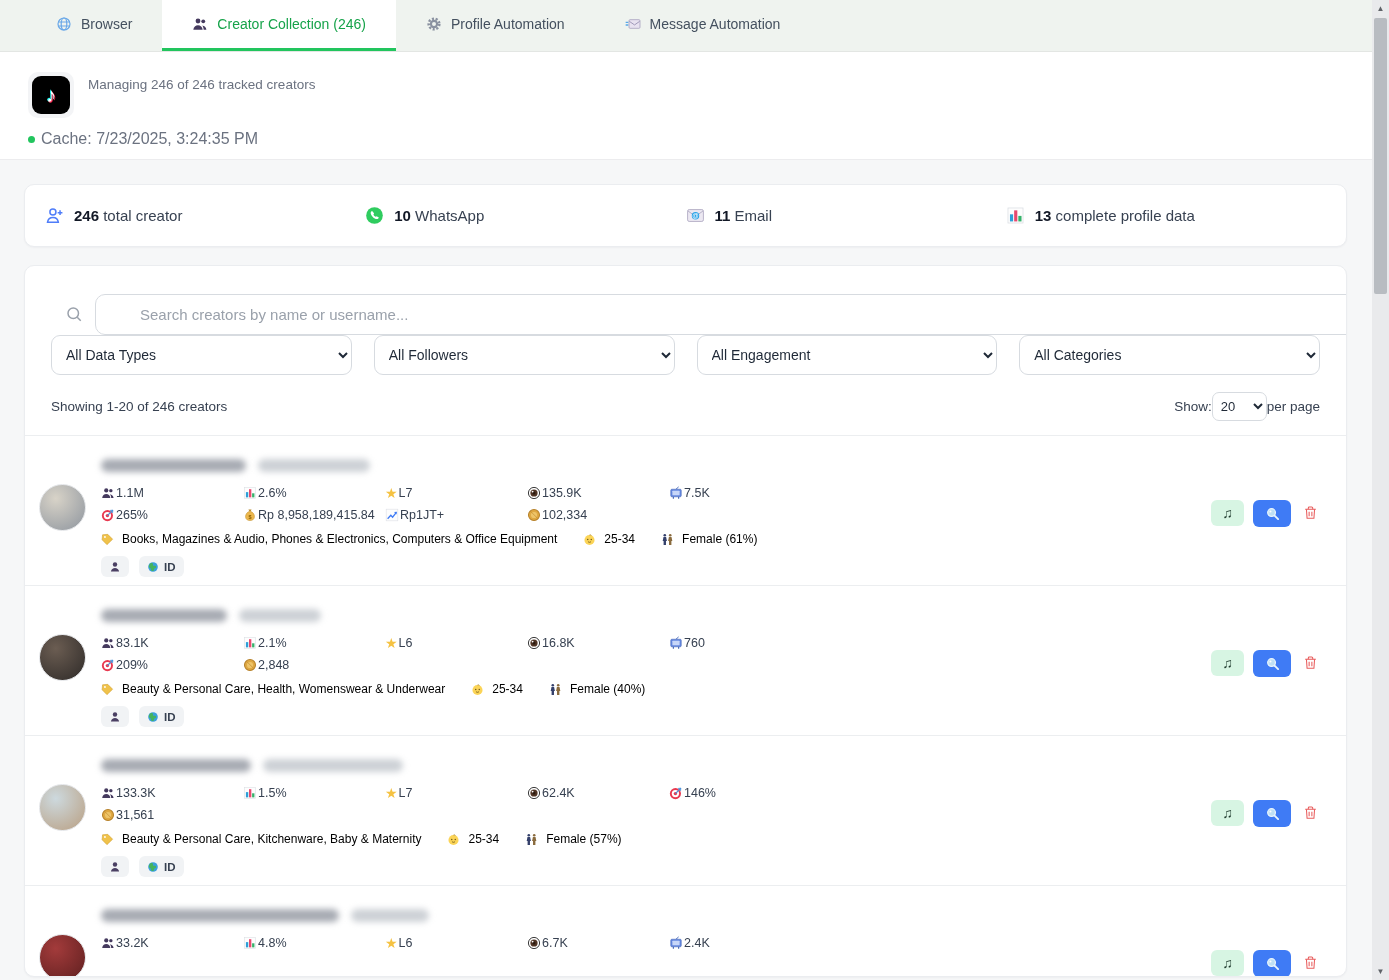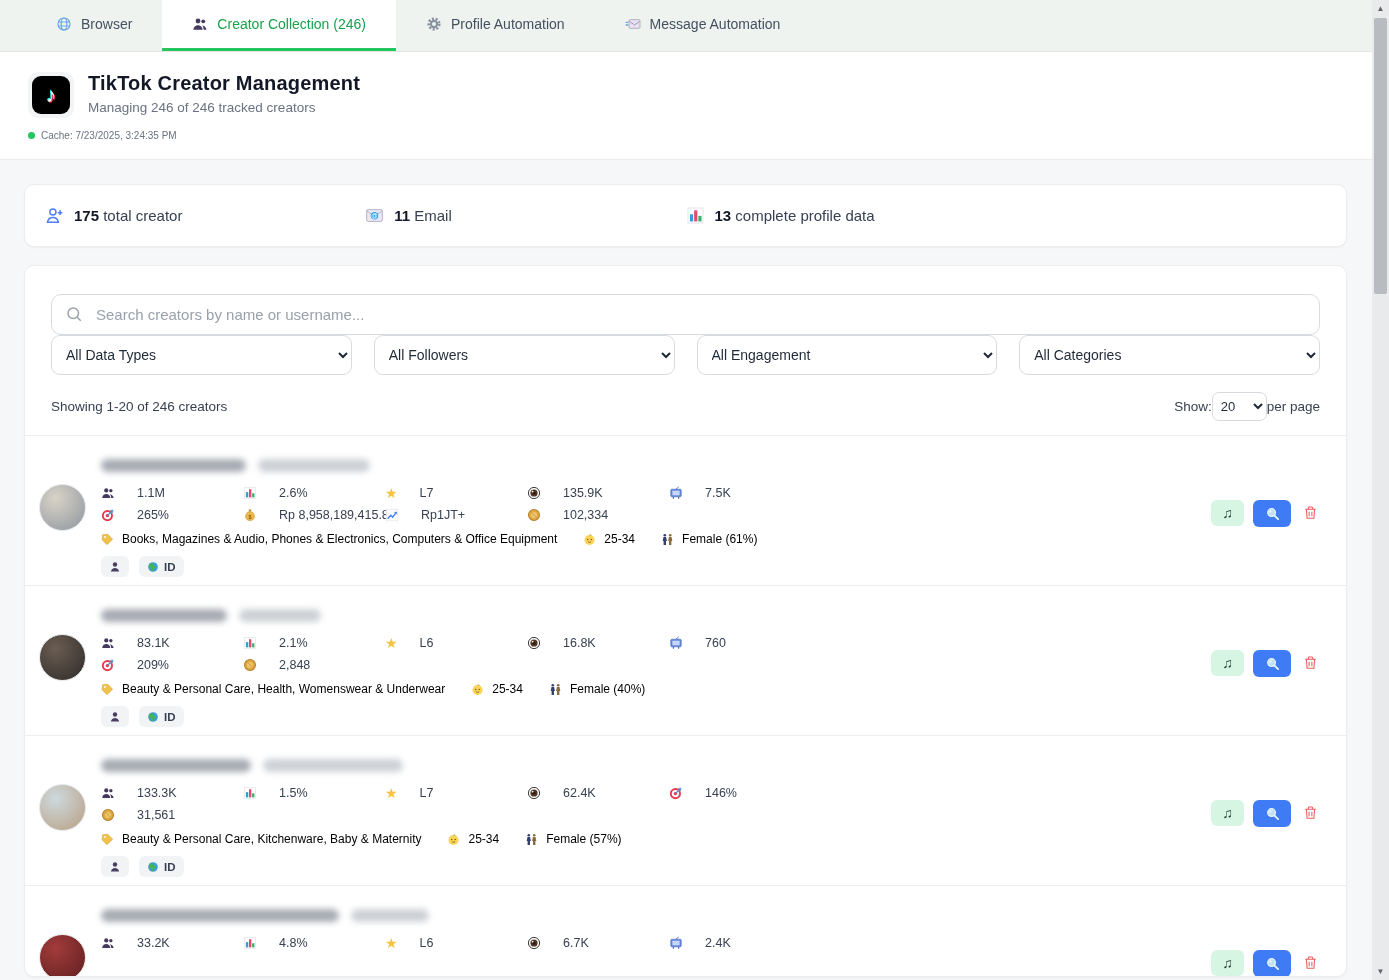--- a/index.html
+++ b/index.html
@@ -14,21 +14,21 @@
   .ic { display:inline-flex; align-items:center; justify-content:center; }
   .ic svg { width:16px; height:16px; display:block; }
 
   
   .header { position:relative; background:#fff; height:108px; padding:20px 42px 0 28px; border-bottom:1px solid #ececee; }
   .hrow { display:flex; align-items:flex-start; gap:14px; }
   .logo-outer { width:46px; height:46px; border-radius:10px; background:#f3f4f6; display:flex; align-items:center; justify-content:center; }
   .logo-inner { width:38px; height:38px; border-radius:9px; background:#000; color:#fff; display:flex; align-items:center; justify-content:center; font-size:20px; font-weight:bold; text-shadow:1px 1px 0 #fe2c55, -1px -1px 0 #25f4ee; }
   .title { font-size:20px; font-weight:bold; color:#121826; letter-spacing:.2px; }
   .subtitle { font-size:13.5px; color:#6b7280; margin-top:5px; }
-  .cacheline { display:flex; align-items:center; gap:6px; margin-top:12px; font-size:10px; color:#6b7280; }
+  .cacheline { display:flex; align-items:center; gap:6px; margin-top:12px; font-size:16px; color:#6b7280; }
   .cachedot { width:7px; height:7px; border-radius:50%; background:#22c55e; }
   .hbuttons { position:absolute; top:26px; right:42px; display:flex; gap:12px; }
   .btn { display:flex; align-items:center; gap:8px; height:35px; padding:0 18px; border:none; border-radius:8px; color:#fff; font-size:14px; font-weight:bold; font-family:inherit; cursor:pointer; }
   .btn.blue { background:#2563eb; }
   .btn.red { background:#dc2626; }
   .btn .iconbox { width:18px; height:18px; border-radius:4px; background:#23a7c2; display:flex; align-items:center; justify-content:center; }
   .btn .iconbox svg { width:12px; height:12px; }
   .btn .ic svg { width:16px; height:16px; }
 
   
@@ -36,42 +36,42 @@
   .card { background:#fff; border:1px solid #ebedf0; border-radius:10px; box-shadow:0 1px 2px rgba(16,24,40,.04); }
   .summary { display:grid; grid-template-columns:repeat(4,1fr); padding:21px 20px; }
   .sumitem { display:flex; align-items:center; gap:10px; font-size:15px; color:#374151; }
   .sumitem .ic svg { width:19px; height:19px; }
   .sumval { font-weight:bold; color:#121826; }
 
   .panel { margin-top:18px; padding:28px 26px 0 26px; height:712px; overflow:hidden; }
   .searchwrap { position:relative; }
   .searchwrap .ic { position:absolute; left:14px; top:11px; }
   .searchwrap .ic svg { width:18px; height:18px; }
-  .search { width:100%; height:41px; border:1px solid #d7dbe0; border-radius:10px; padding:0 14px 0 44px; font-size:15px; font-family:inherit; color:#1f2937; outline:none; }
+  .search { width:100%; height:41px; border:1px solid #d7dbe0; border-radius:10px; padding:0 14px 0 44px; font-size:15px; font-family:inherit; color:#1f2937; outline:none;margin-left:44px; }
   .search::placeholder { color:#9aa1ab; }
 
   .drops { display:grid; grid-template-columns:repeat(4,1fr); gap:22px; }
   .drops select { height:40px; border:1px solid #d7dbe0; border-radius:9px; background:#fff; font-size:14px; font-family:inherit; color:#1f2937; padding:0 10px; outline:none; }
 
   .showrow { margin-top:17px; display:flex; align-items:center; justify-content:space-between; font-size:13.5px; color:#374151; }
   .showright { display:flex; align-items:center; gap:0; }
   .showright select { height:29px; width:55px; border:1px solid #d7dbe0; border-radius:7px; background:#fff; font-size:13px; font-family:inherit; color:#1f2937; padding:0 4px; }
 
   
   .list { margin:14px -26px 0 -26px; }
   .crow { display:flex; border-top:1px solid #eceef0; padding:21px 26px 16px 14px; height:150px; }
   .avcol { width:62px; flex:0 0 62px; padding-top:27px; }
   .avatar { display:block; width:47px; height:47px; border-radius:50%; border:1px solid #e3e5e8; }
   .cmain { flex:1; min-width:0; }
   .nameline { display:flex; align-items:center; gap:12px; height:17px; }
   .blur { display:inline-block; height:13px; border-radius:7px; filter:blur(3px); }
   .blur.bname { background:#a7abb3; }
   .blur.buser { background:#cdd1d6; }
   .statgrid { margin-top:11px; display:grid; grid-template-columns:repeat(5,142px); row-gap:7px; }
-  .stat { display:flex; align-items:center; gap:22px; font-size:12.5px; color:#374151; white-space:nowrap; }
+  .stat { display:flex; align-items:center; gap:1px; font-size:12.5px; color:#374151; white-space:nowrap; }
   .stat .ic svg { width:14px; height:14px; }
   .stat .star-glyph { color:#f5c242; font-size:14px; }
   .catline { margin-top:10px; display:flex; align-items:center; gap:8px; font-size:12px; color:#000000; white-space:nowrap; }
   .catline .gap { width:10px; }
   .catline .ic svg { width:13px; height:13px; }
   .badgeline { margin-top:10px; display:flex; align-items:center; gap:10px; }
   .pill { display:inline-flex; align-items:center; gap:5px; background:#f1f3f5; border-radius:6px; height:21px; padding:0 8px; font-size:11.5px; color:#374151; font-weight:bold; }
   .pill .ic svg { width:12px; height:12px; }
   .acts { flex:0 0 118px; display:flex; align-items:center; justify-content:flex-end; gap:9px; }
   .abtn { border:none; border-radius:6px; display:flex; align-items:center; justify-content:center; cursor:pointer; }
@@ -138,41 +138,49 @@
           <span>Message Automation</span>
         </div>
       </div>
 
     <div class="header">
       <div class="hrow">
         <div class="logo-outer">
           <div class="logo-inner">♪</div>
         </div>
         <div>
-          <div class="title">TikTok Creator Management</div>
           <div class="subtitle">Managing 246 of 246 tracked creators</div>
         </div>
       </div>
       <div class="cacheline">
         <span class="cachedot"></span>
         <span>Cache: 7/23/2025, 3:24:35 PM</span>
       </div>
     </div>
 
     <div class="content">
       <div class="card summary" id="summary">
           <div class="sumitem">
             <span class="ic">
               <svg viewBox="0 0 24 24" fill="none" stroke="#4f7df9" stroke-width="1.9">
                 <circle cx="10" cy="7.5" r="3.8"></circle>
                 <path d="M3.2 20.5c.6-3.8 3.2-6 6.8-6s6.2 2.2 6.8 6z"></path>
                 <path d="M19 5.5v6M16 8.5h6"></path>
               </svg>
             </span>
-            <span><span class="sumval">175</span> <span>total creator</span></span>
+            <span><span class="sumval">246</span> <span>total creator</span></span>
+          </div>
+          <div class="sumitem">
+            <span class="ic">
+              <svg viewBox="0 0 24 24">
+                <circle cx="12" cy="12" r="10.5" fill="#2fcc5f"></circle>
+                <path d="M8.1 6.6c-1.7 1.5-1 4.4 1.7 7.2 2.7 2.8 5.6 3.5 7 1.9l.7-1.3-2.8-1.6-1 .9c-1-.3-2.7-2-3.1-3l.9-1-1.6-2.8z" fill="#fff"></path>
+              </svg>
+            </span>
+            <span><span class="sumval">10</span> <span>WhatsApp</span></span>
           </div>
           <div class="sumitem">
             <span class="ic">
               <svg viewBox="0 0 24 24">
                 <rect x="2" y="4.5" width="20" height="15" rx="2" fill="#ece8f2" stroke="#a9a2bd"></rect>
                 <path d="M2.6 6.4L12 13l9.4-6.6" fill="none" stroke="#a9a2bd"></path>
                 <circle cx="12" cy="12.4" r="4.7" fill="#2aa3e8"></circle>
                 <text x="12" y="15.3" font-size="8" text-anchor="middle" fill="#ffffff">@</text>
               </svg>
             </span>

